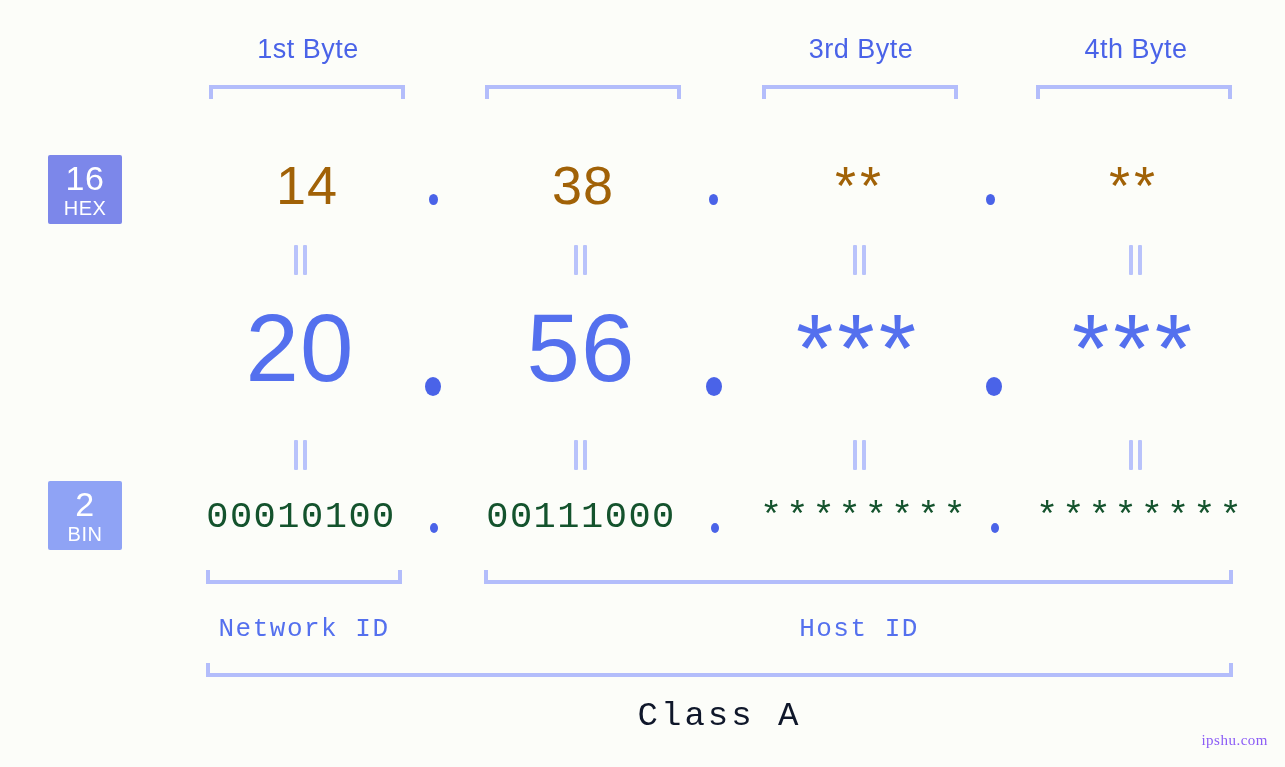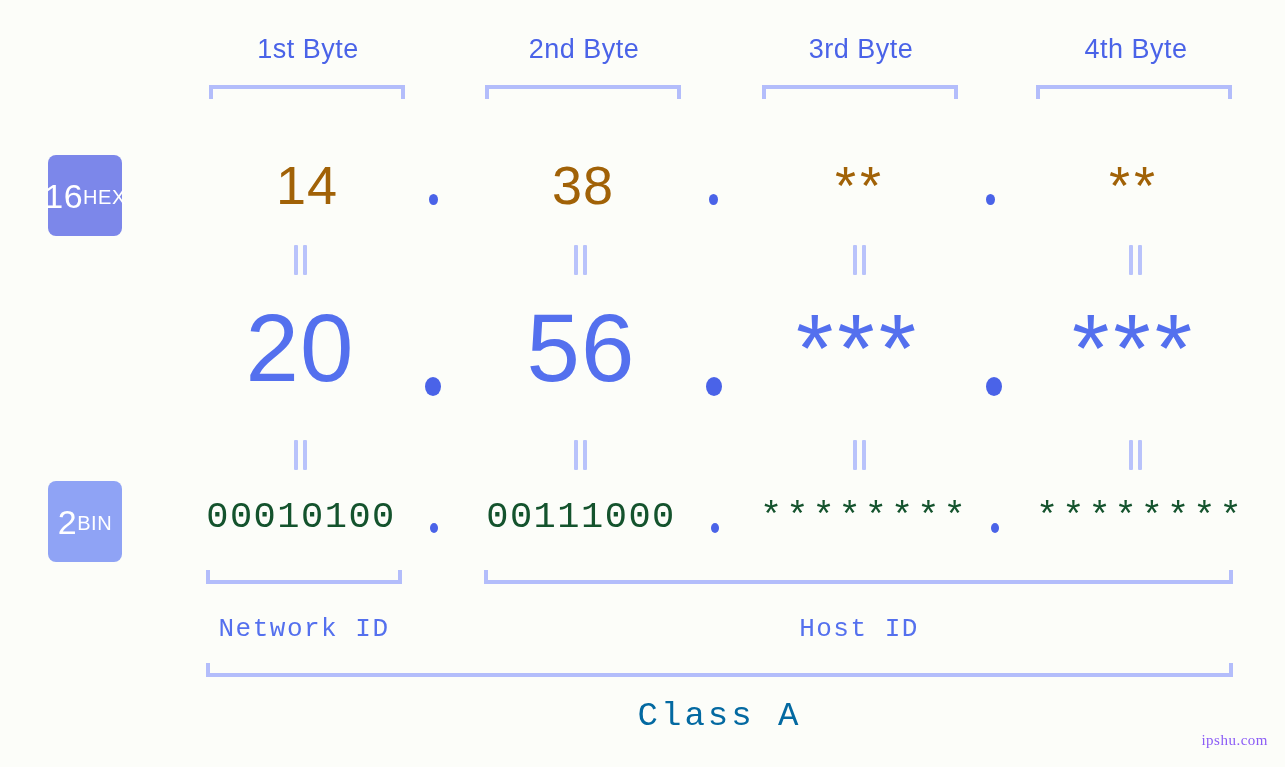--- a/index.html
+++ b/index.html
@@ -46,25 +46,25 @@
   .bracket.up {     
     border-bottom: 4px solid #b3bdfb;
     border-left: 4px solid #b3bdfb;
     border-right: 4px solid #b3bdfb;
   }
 
   
   .badge {
     position: absolute;
     width: 74px;
-    height: 81px;
-    border-radius: 8px;
+    height: 69px;
+    border-radius: 2px;
     color: #ffffff;
     display: flex;
-    flex-direction: row;
+    flex-direction: column;
     align-items: center;
     justify-content: center;
     line-height: 1;
   }
   .badge .num {
     font-size: 34px;
     font-weight: 400;
     letter-spacing: 0.5px;
   }
   .badge .nm {
@@ -137,21 +137,21 @@
     text-align: center;
     color: #5470ee;
     font-family: "Liberation Mono", monospace;
     font-size: 26px;
     letter-spacing: 1.5px;
     white-space: nowrap;
   }
   .classname {
     position: absolute;
     text-align: center;
-    color: #0369a1;
+    color: #0f172a;
     font-family: "Liberation Mono", monospace;
     font-size: 34px;
     letter-spacing: 3px;
     white-space: nowrap;
   }
 
   
   .watermark {
     position: absolute;
     right: 17px;
@@ -161,21 +161,20 @@
     font-size: 15px;
     letter-spacing: 0.5px;
   }
 </style>
 </head>
 <body>
 
 <div class="stage">
 
   <div class="byte-label" style="left:210px; width:196px;text-align:center;">1st Byte</div>
-  <div class="byte-label" style="left:486px; width:196px;">2nd Byte</div>
   <div class="byte-label" style="left:763px; width:196px;">3rd Byte</div>
   <div class="byte-label" style="left:1038px; width:196px;">4th Byte</div>
 
   <div class="bracket down" style="left:209px; top:85px; width:196px;"></div>
   <div class="bracket down" style="left:485px; top:85px; width:196px;"></div>
   <div class="bracket down" style="left:762px; top:85px; width:196px;"></div>
   <div class="bracket down" style="left:1036px; top:85px; width:196px;"></div>
 
   <div class="badge" style="left: 48px; top: 155px; background: rgb(124, 135, 234);">
     <span class="num">16</span>

